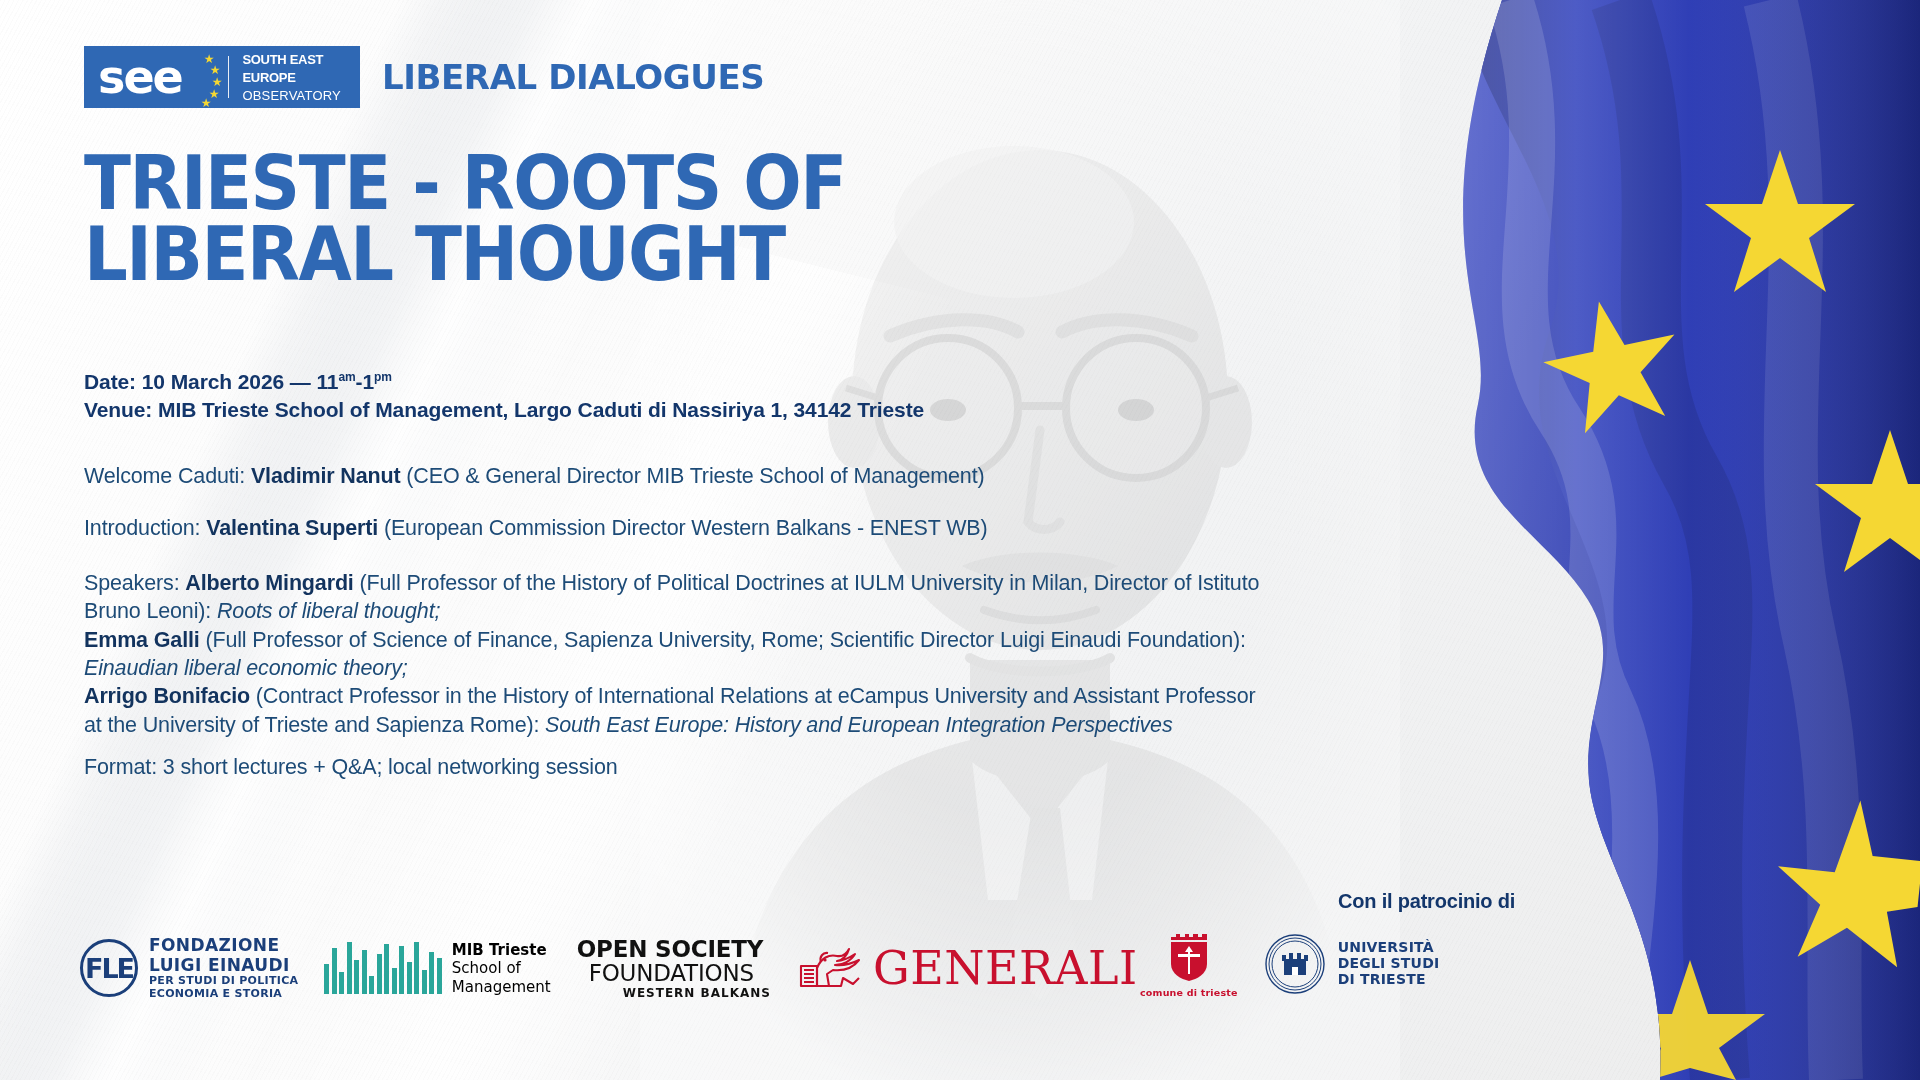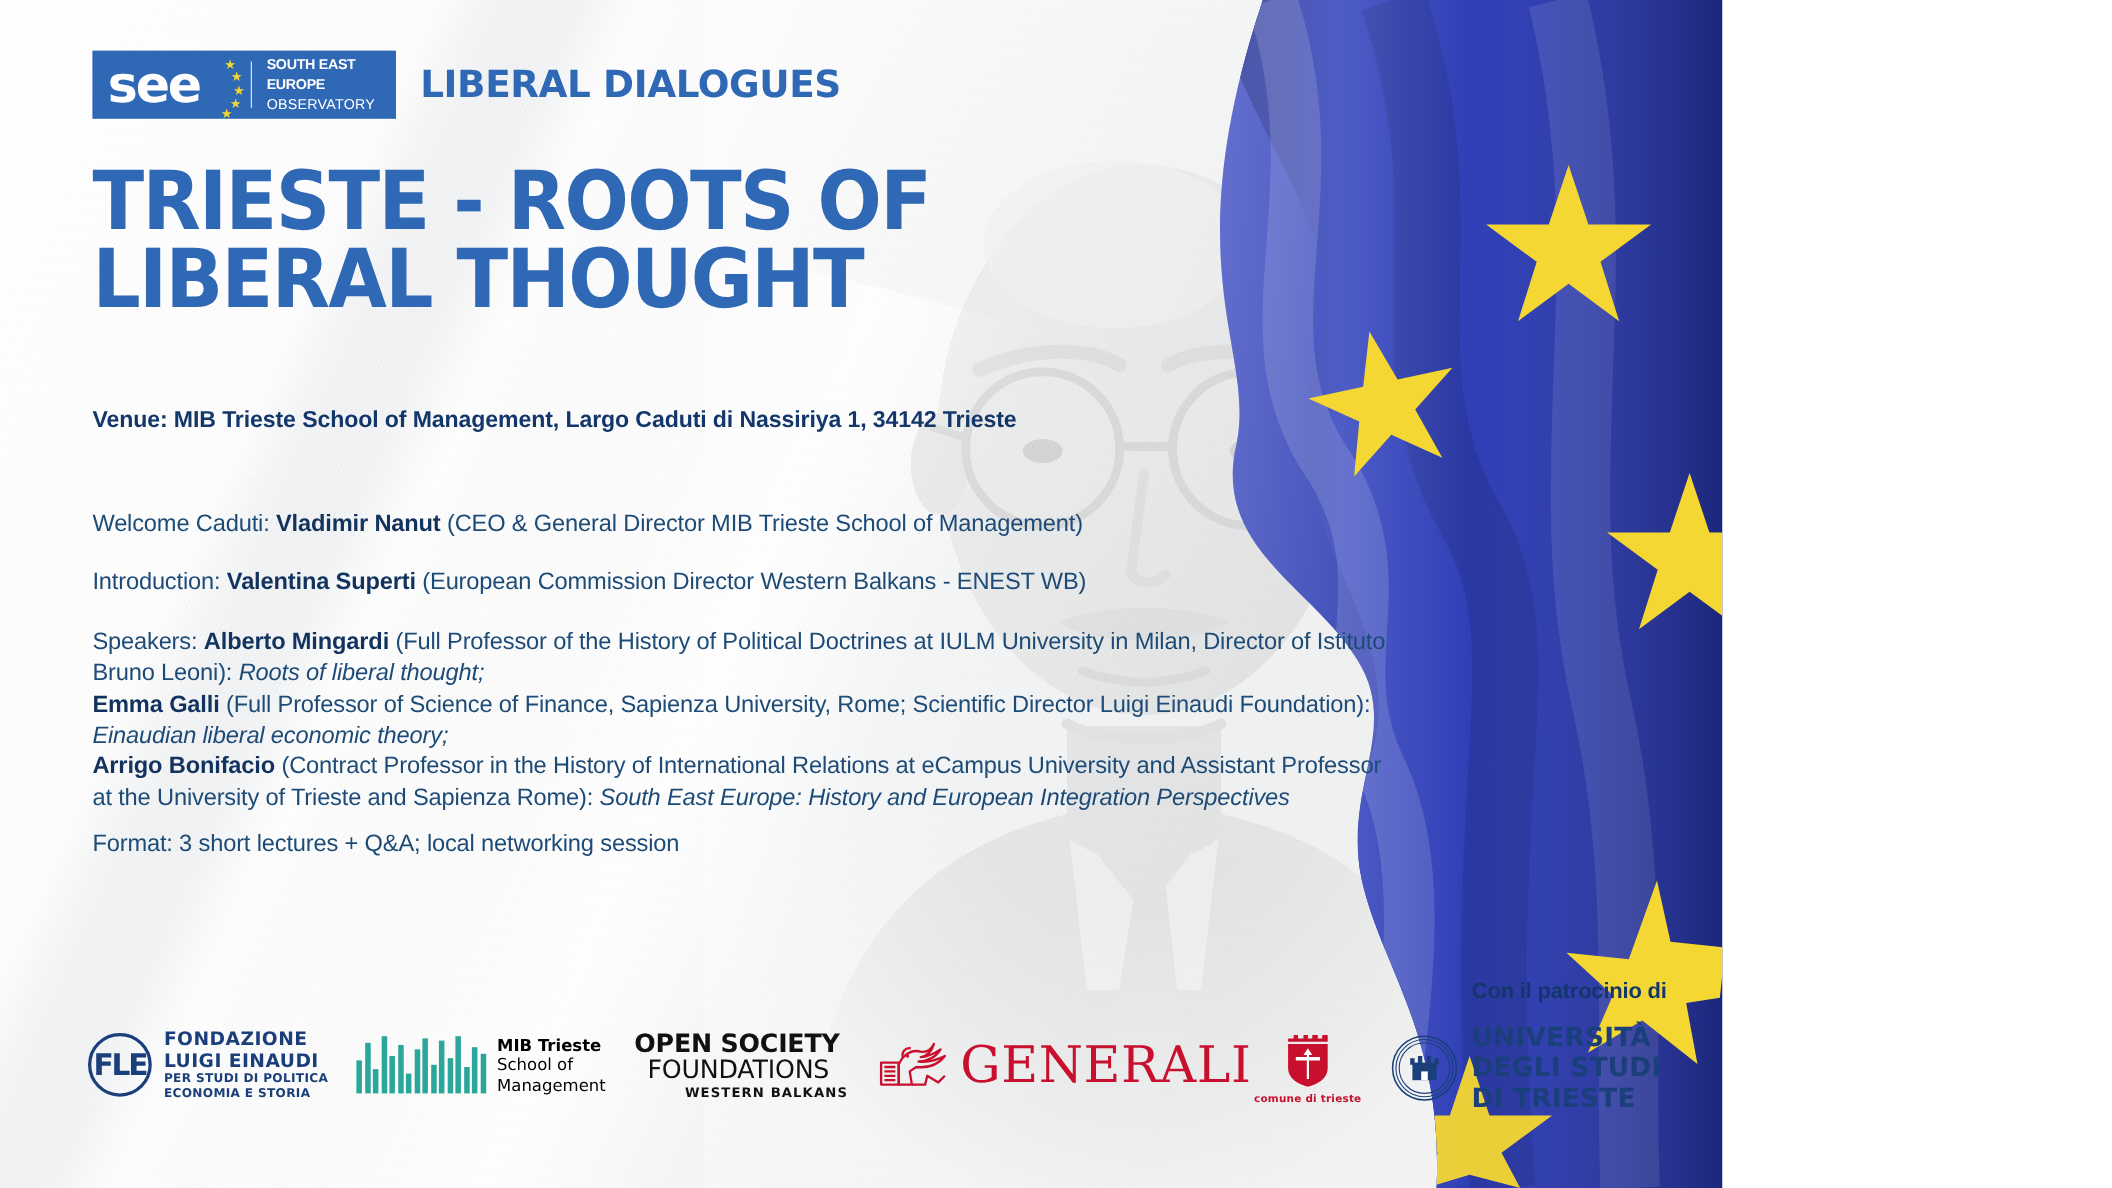--- a/index.html
+++ b/index.html
@@ -4,21 +4,21 @@
 <style>
   * { margin:0; padding:0; box-sizing:border-box; }
   html,body { width:1920px; height:1080px; overflow:hidden; }
   body {
     font-family:"Liberation Sans", sans-serif;
     background:#ffffff;
     position:relative;
   }
 
   
-  .stage { position:absolute; inset:0; width:1566px; height:1080px; overflow:hidden; background:#fdfdfd; }
+  .stage { position:absolute; inset:0; width:1920px; height:1080px; overflow:hidden; background:#fdfdfd; }
 
   .bg-paper {
     position:absolute; inset:0;
     background:
       linear-gradient(115deg, #ffffff 0%, #fafafa 38%, #f2f3f4 60%, #ececec 100%);
   }
   .bg-streak-a {
     position:absolute; left:-420px; top:-260px; width:1500px; height:1700px;
     background:linear-gradient(100deg, rgba(255,255,255,0) 42%, rgba(255,255,255,.95) 50%, rgba(255,255,255,0) 58%);
     transform:rotate(14deg);
@@ -134,21 +134,21 @@
   .regione .rtxt { display:flex; flex-direction:column; justify-content:center; padding:0 16px; color:#121212;
     line-height:1.34; font-family:"DejaVu Sans", sans-serif; }
   .regione .rtxt div { font-size:15px; letter-spacing:1.2px; font-weight:400; }
 
   .comune { display:flex; flex-direction:column; align-items:center; gap:5px; }
   .comune-label { color:#c8102e; font-size:9.5px; font-weight:700; letter-spacing:.2px;
     font-family:"DejaVu Sans", sans-serif; }
 
   .unitsx { display:flex; align-items:center; gap:12px; }
   .unitsx-txt { color:#1b3f7a; line-height:1.14; font-family:"DejaVu Sans", sans-serif; }
-  .unitsx-txt div { font-size:24px; font-weight:700; letter-spacing:.2px; }
+  .unitsx-txt div { font-size:14px; font-weight:700; letter-spacing:.2px; }
 </style>
 </head>
 <body>
 
 <div class="stage">
 
   <div class="bg-paper"></div>
   <div class="bg-streak-b"></div>
   <div class="bg-streak-a"></div>
   <div class="bg-streak-c"></div>
@@ -271,20 +271,24 @@
     </div>
     <div class="dialogues">LIBERAL DIALOGUES</div>
   </div>
 
   <div class="title">
     <span class="ln">TRIESTE - ROOTS OF</span>
     <span class="ln">LIBERAL THOUGHT</span>
   </div>
 
   <div class="meta">
+    <div>
+      <span>Date:</span>
+      <span>10 March 2026 — 11</span><sup>am</sup><span>-1</span><sup>pm</sup>
+    </div>
     <div>
       <span>Venue:</span>
       <span>MIB Trieste School of Management, Largo Caduti di Nassiriya 1, 34142 Trieste</span>
     </div>
   </div>
 
   <div class="copy">
     <p>
       <span>Welcome Caduti: </span><b>Vladimir Nanut</b><span> (CEO &amp; General Director MIB Trieste School of Management)</span>
     </p>

